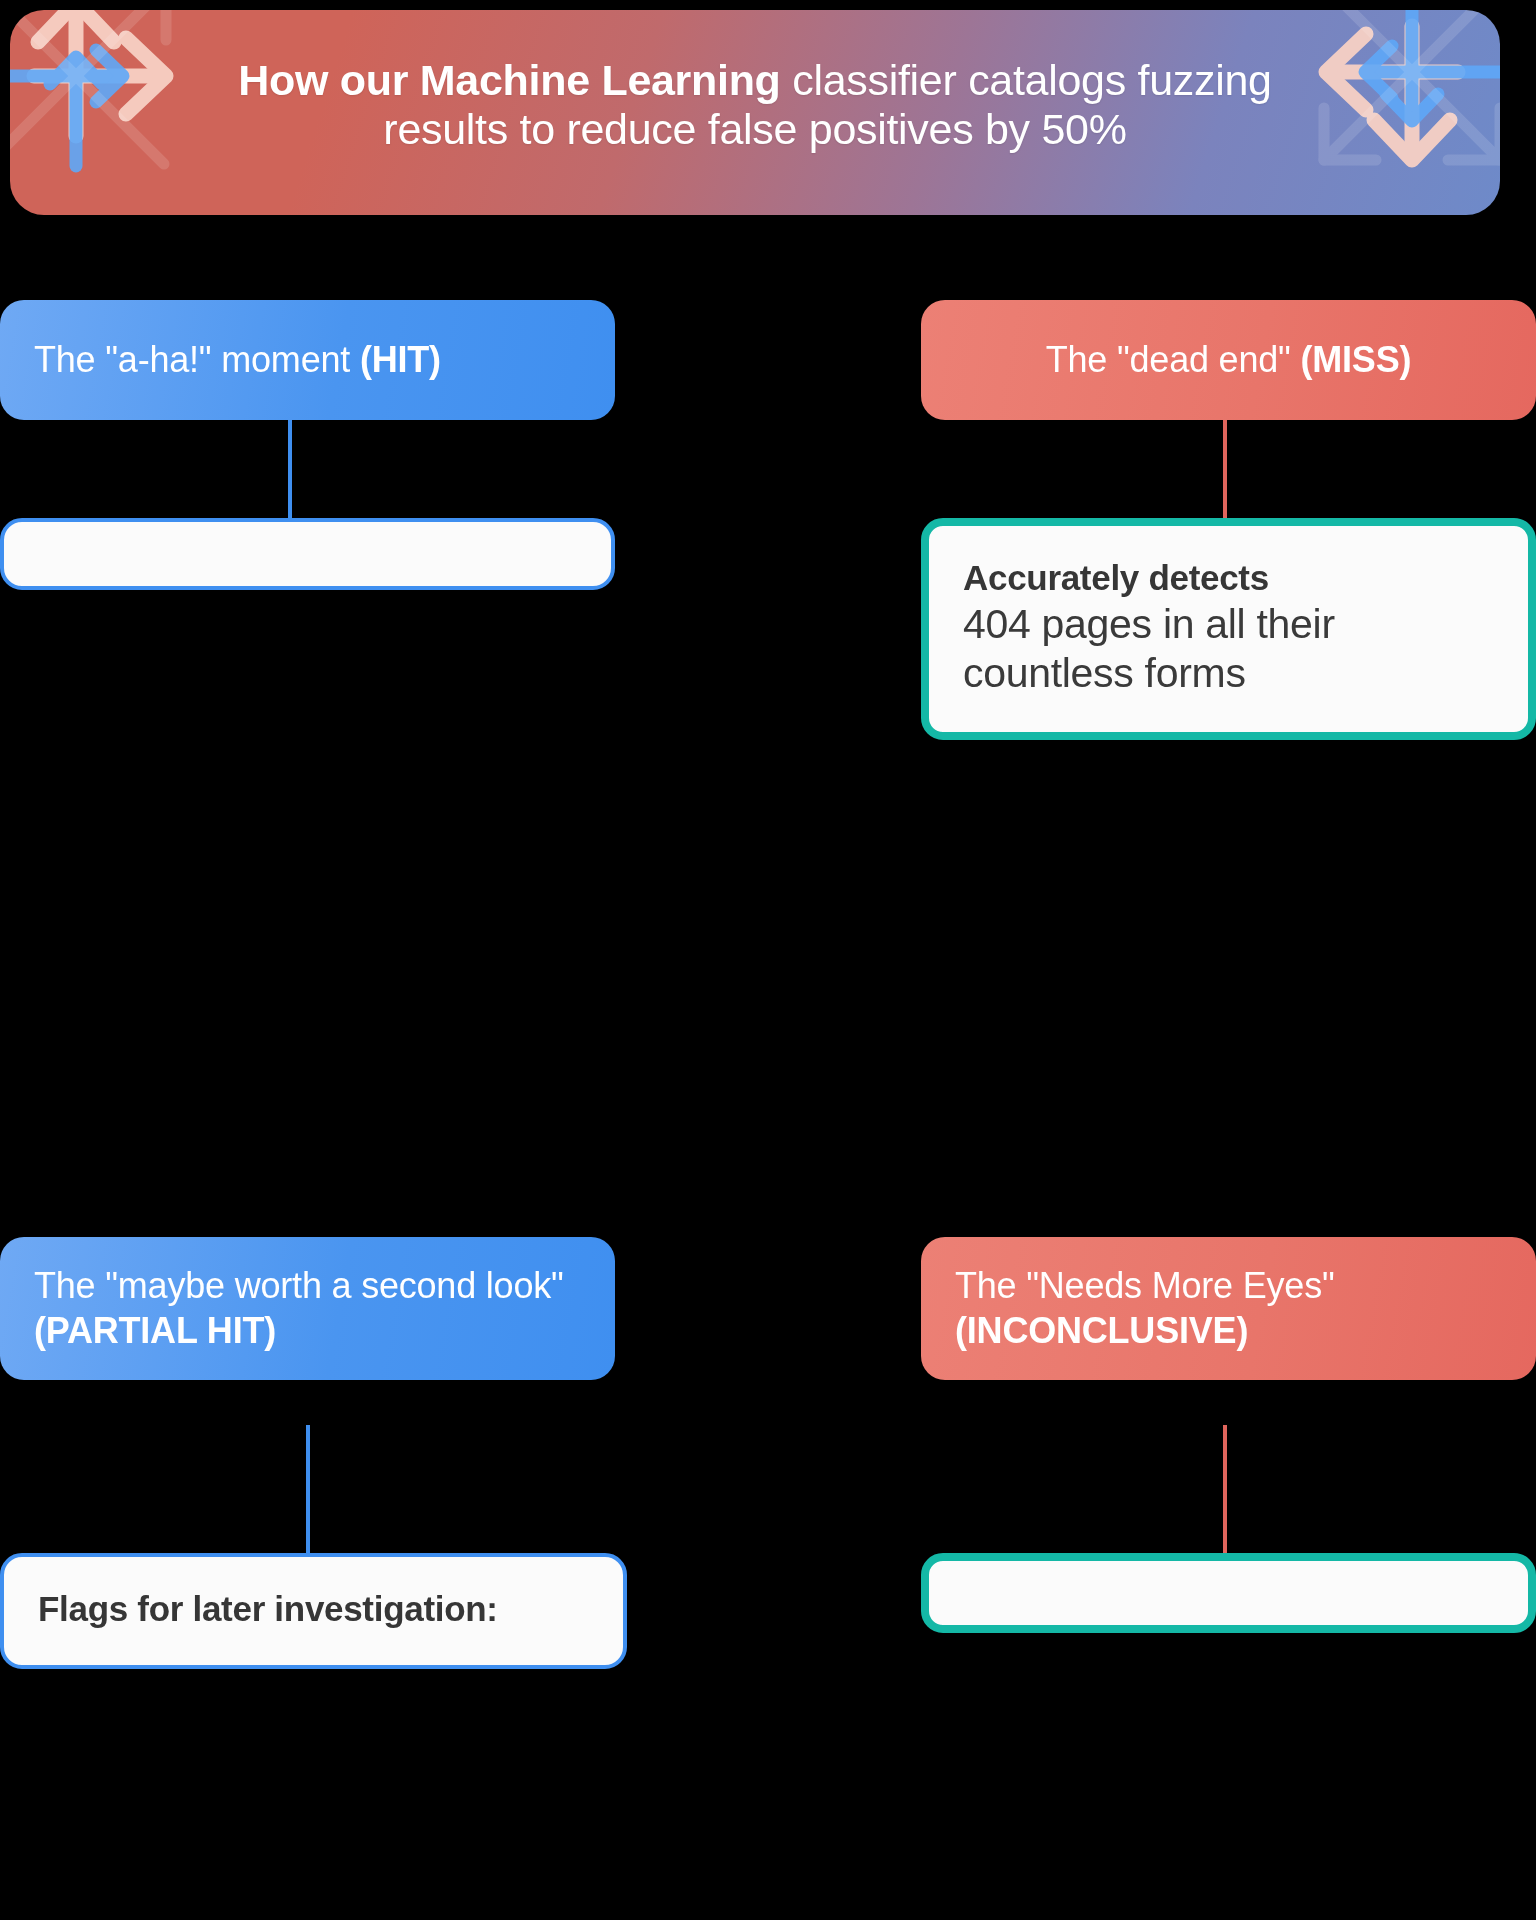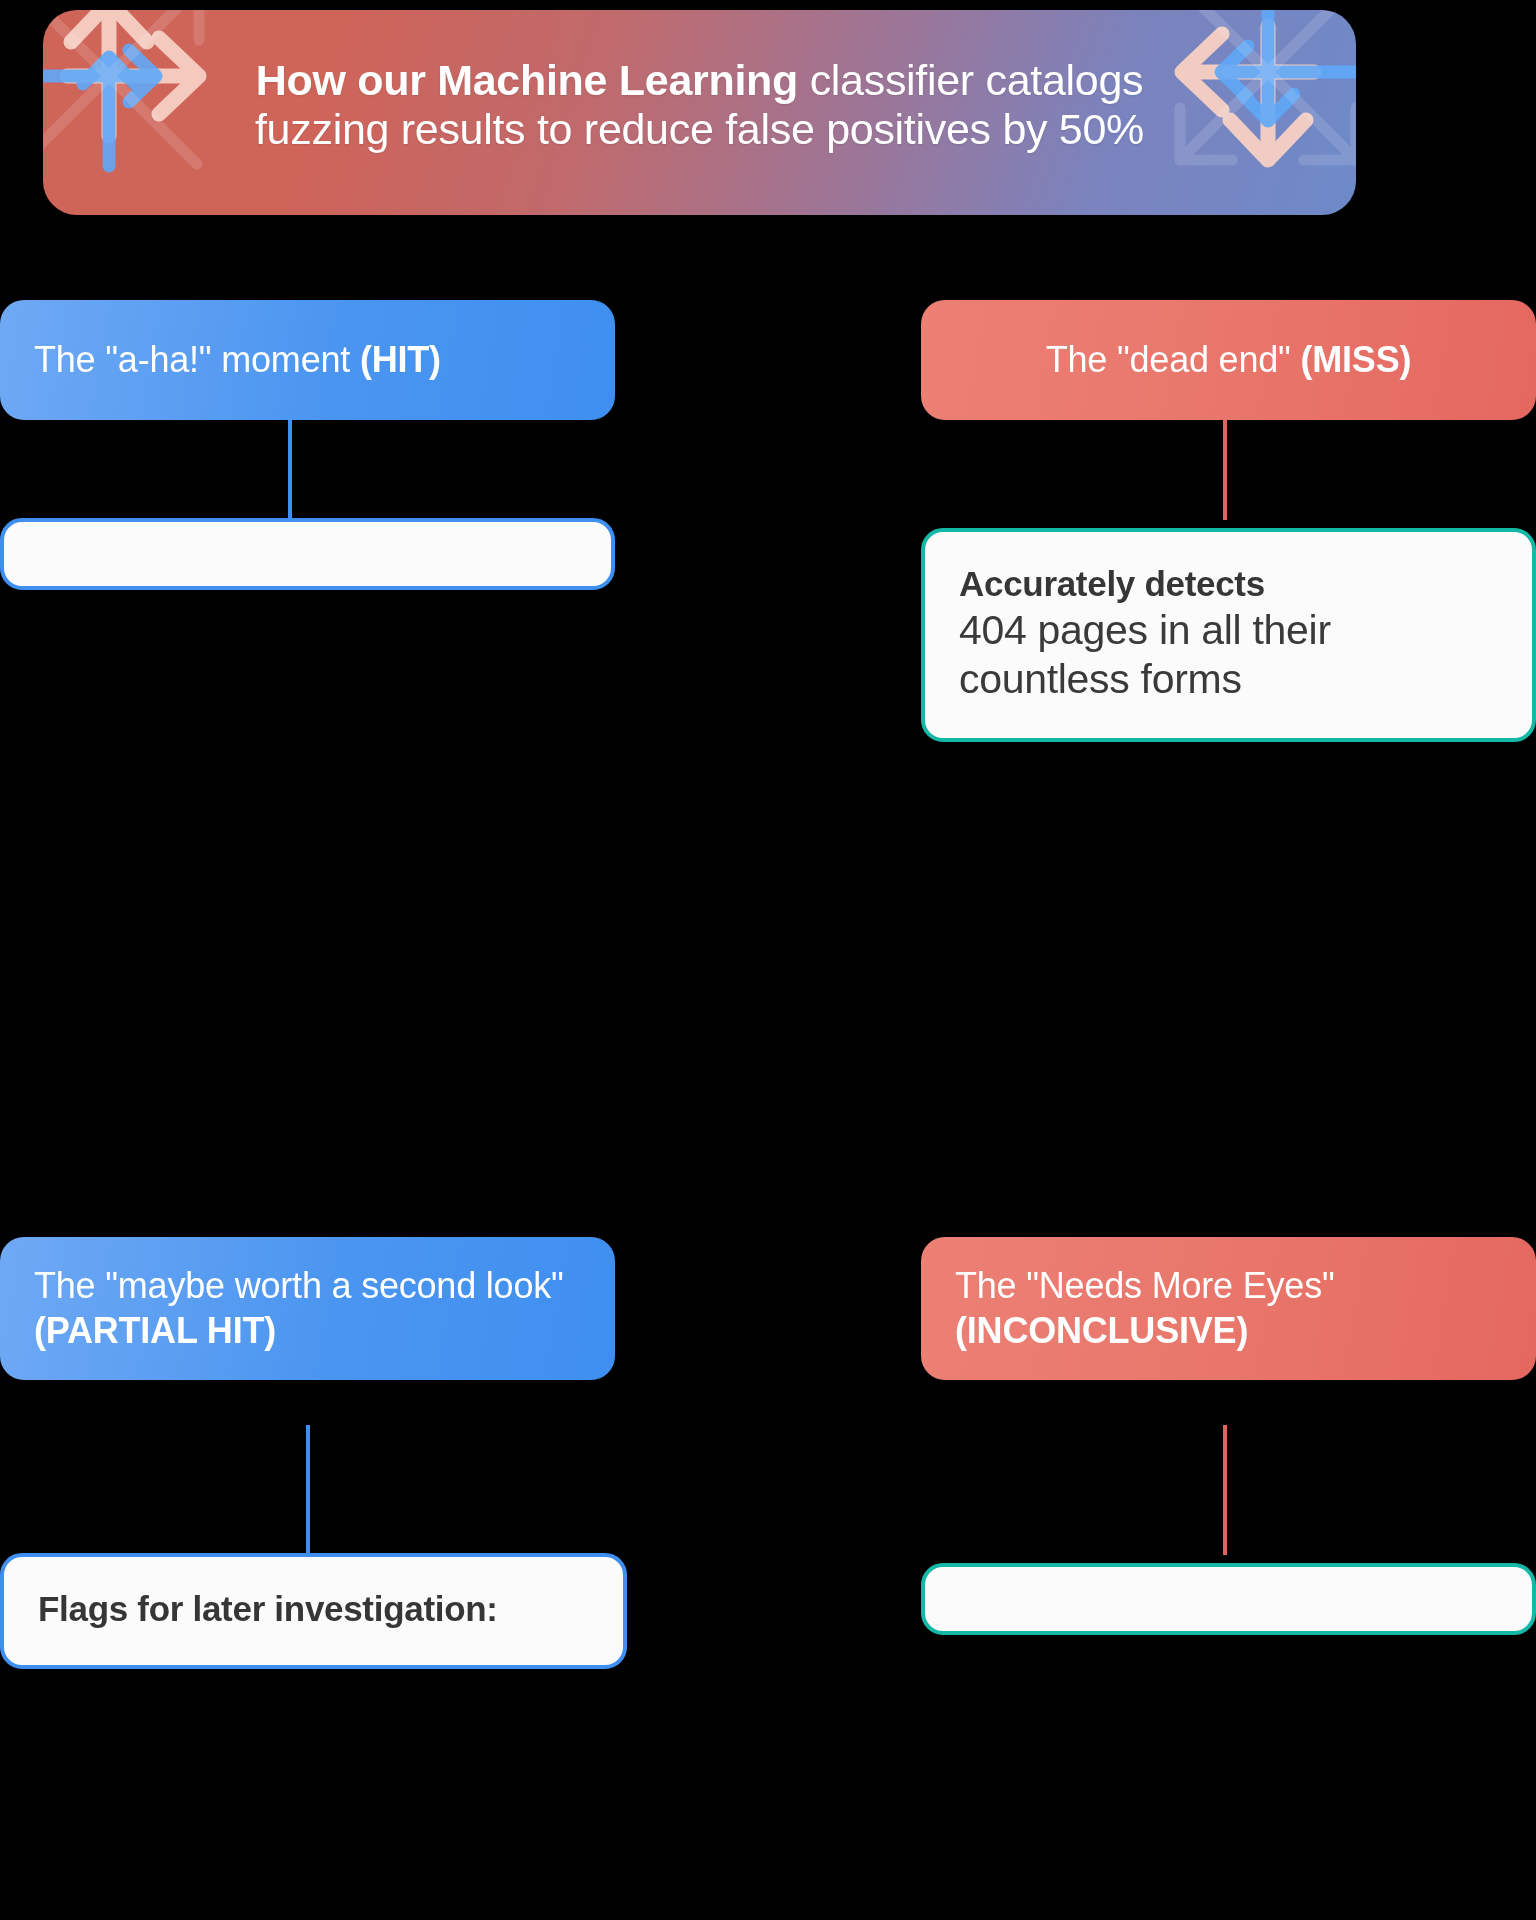--- a/index.html
+++ b/index.html
@@ -17,32 +17,31 @@
     width: 1536px;
     height: 1920px;
     background: #000000;
   }
 
   
   .banner {
     position: absolute;
     left: 10px;
     top: 10px;
-    width: 1313px;
+    width: 1490px;
     height: 205px;
     border-radius: 34px;
     background: linear-gradient(108deg,
         #cf6459 0%,
         #cf6459 22%,
         #c06a6c 42%,
         #9d7596 62%,
         #7b83bd 80%,
         #6e8ac9 100%);
     overflow: hidden;
-    margin-left: 33px;
   }
 
   .banner-title {
     position: absolute;
     left: 0;
     right: 0;
     top: 46px;
     text-align: center;
     color: #ffffff;
     font-size: 43px;
@@ -104,21 +103,21 @@
   .connector.red  { background: #e0655c; }
 
   
   .detail {
     position: relative;
     background: #fbfbfb;
     border-radius: 22px;
     padding: 30px 34px 34px 34px;
   }
   .detail.blue { border: 4px solid #3f8ff0; }
-  .detail.red  { border: 4px solid #14b8a6; margin-top: 10px; }
+  .detail.red  { border: 8px solid #14b8a6; }
 
   .detail-heading {
     font-size: 35px;
     font-weight: 700;
     color: #363636;
     line-height: 1.26;
     letter-spacing: -0.3px;
   }
   .detail-body {
     font-size: 41px;

